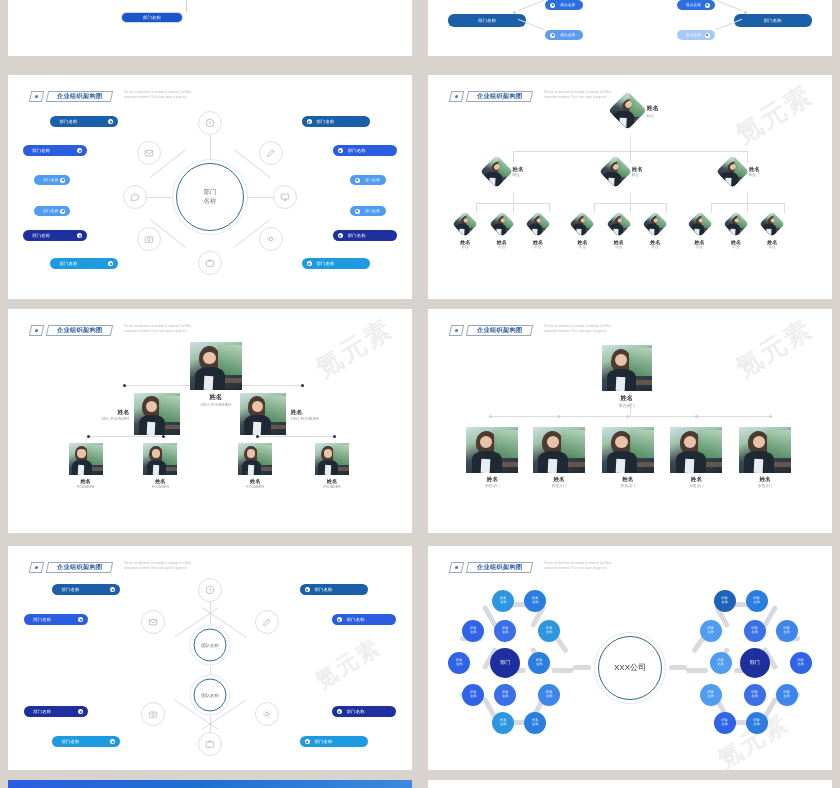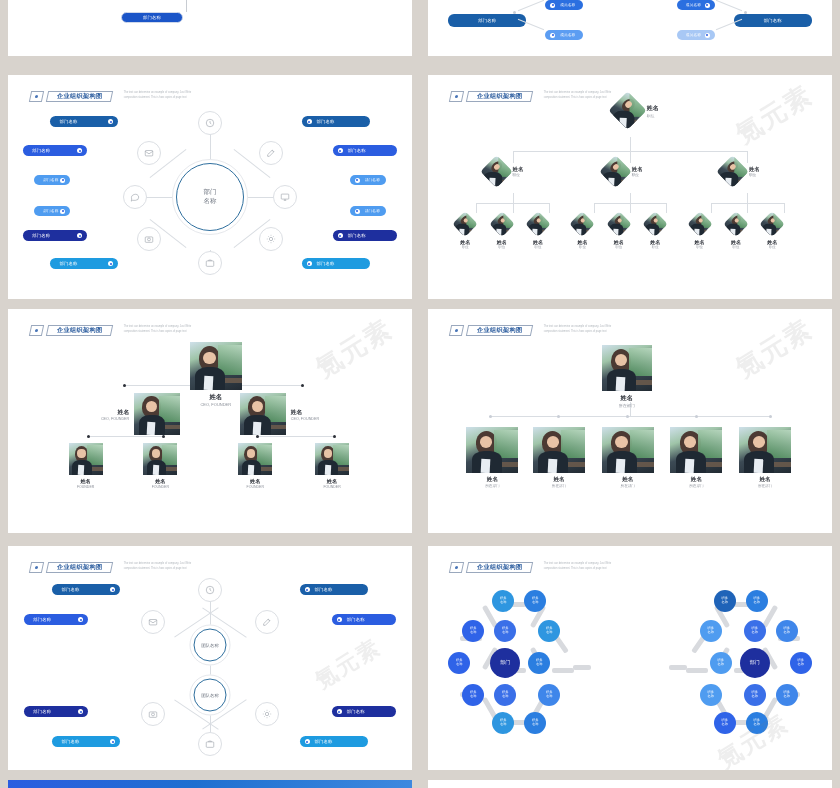--- a/index.html
+++ b/index.html
@@ -834,20 +834,25 @@
           </div>
         <div class="hdr-box">
           <span class="hdr-title">企业组织架构图</span>
         </div>
         <div class="hdr-sub">
           <span>The text can determine an example of company, Just Write</span>
           <span>composition statement. This is how copies of page text</span>
         </div>
       </div>
 
+      <div class="hub" style="left:50%; top:122px; width:72px; height:72px; transform:translate(-50%,-50%); font-size:8px; color:#2c3038;">
+        <div class="ring1"></div>
+        <div class="ring2" style="border-color:#2d6a86;"></div>
+        <span>XXX公司</span>
+      </div>
 
       <div class="hexbar" style="left:36%; top:119px; width:18px; height:5px;"></div>
       <div class="hexbar" style="right:36%; top:119px; width:18px; height:5px;"></div>
 
       <div style="position:absolute; left:6%; top:48px; width:152px; height:146px;">
         <div class="hexbar" style="left:26px; top:20px; width:24px; height:5px; transform:rotate(60deg);"></div>
         <div class="hexbar" style="left:52px; top:8px; width:22px; height:5px;"></div>
         <div class="hexbar" style="left:74px; top:20px; width:24px; height:5px; transform:rotate(-60deg);"></div>
         <div class="hexbar" style="left:8px; top:42px; width:22px; height:5px;"></div>
         <div class="hexbar" style="left:26px; top:62px; width:24px; height:5px; transform:rotate(-60deg);"></div>

